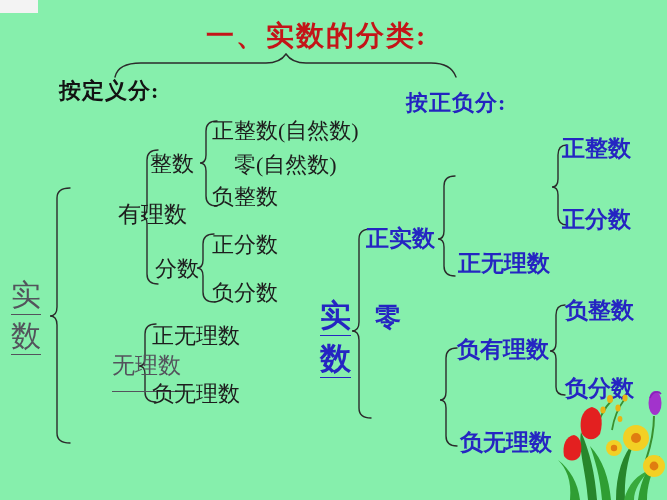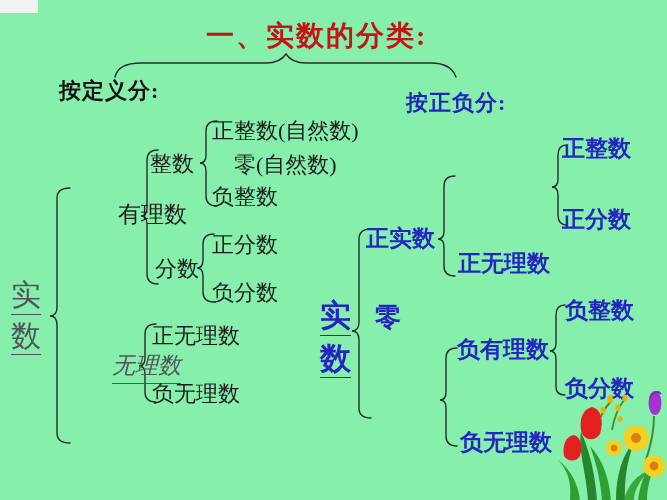--- a/index.html
+++ b/index.html
@@ -17,21 +17,21 @@
   .heading.sign{left:406px;top:72px;font-size:22px;color:#2323c0;letter-spacing:1px;margin-top:16px;}
   .node{position:absolute;white-space:nowrap;line-height:1.15;}
   .ln{font-size:22px;color:#1d1d1d;}
   .ln.md{font-size:23px;margin-left:48px;}
   .bn{font-size:23px;font-weight:bold;color:#2525c2;}
   .bn.zero{font-size:26px;}
   .root{display:flex;flex-direction:column;align-items:center;}
   .root span{display:block;border-bottom:1.5px solid currentColor;padding-bottom:1px;}
   .root.gray{left:11px;top:278px;font-size:30px;color:#53535c;gap:4px;}
   .root.blue{left:320px;top:298px;font-size:31px;font-weight:bold;color:#2525c2;gap:5px;}
-  .link{color:#53535c;border-bottom:1.5px solid #53535c;padding-bottom:4px;font-style:italic;}
+  .link{color:#53535c;border-bottom:1.5px solid #53535c;padding-bottom:12px;}
   svg.lines{position:absolute;left:0;top:0;width:667px;height:500px;}
   svg.lines path{stroke:#2b2b2b;stroke-width:1.4;fill:none;stroke-linecap:round;}
   .flower{position:absolute;left:550px;top:386px;width:117px;height:114px;}
 </style>
 </head>
 <body>
 
 <div class="stage">
 
   <div class="corner-artifact"></div>

